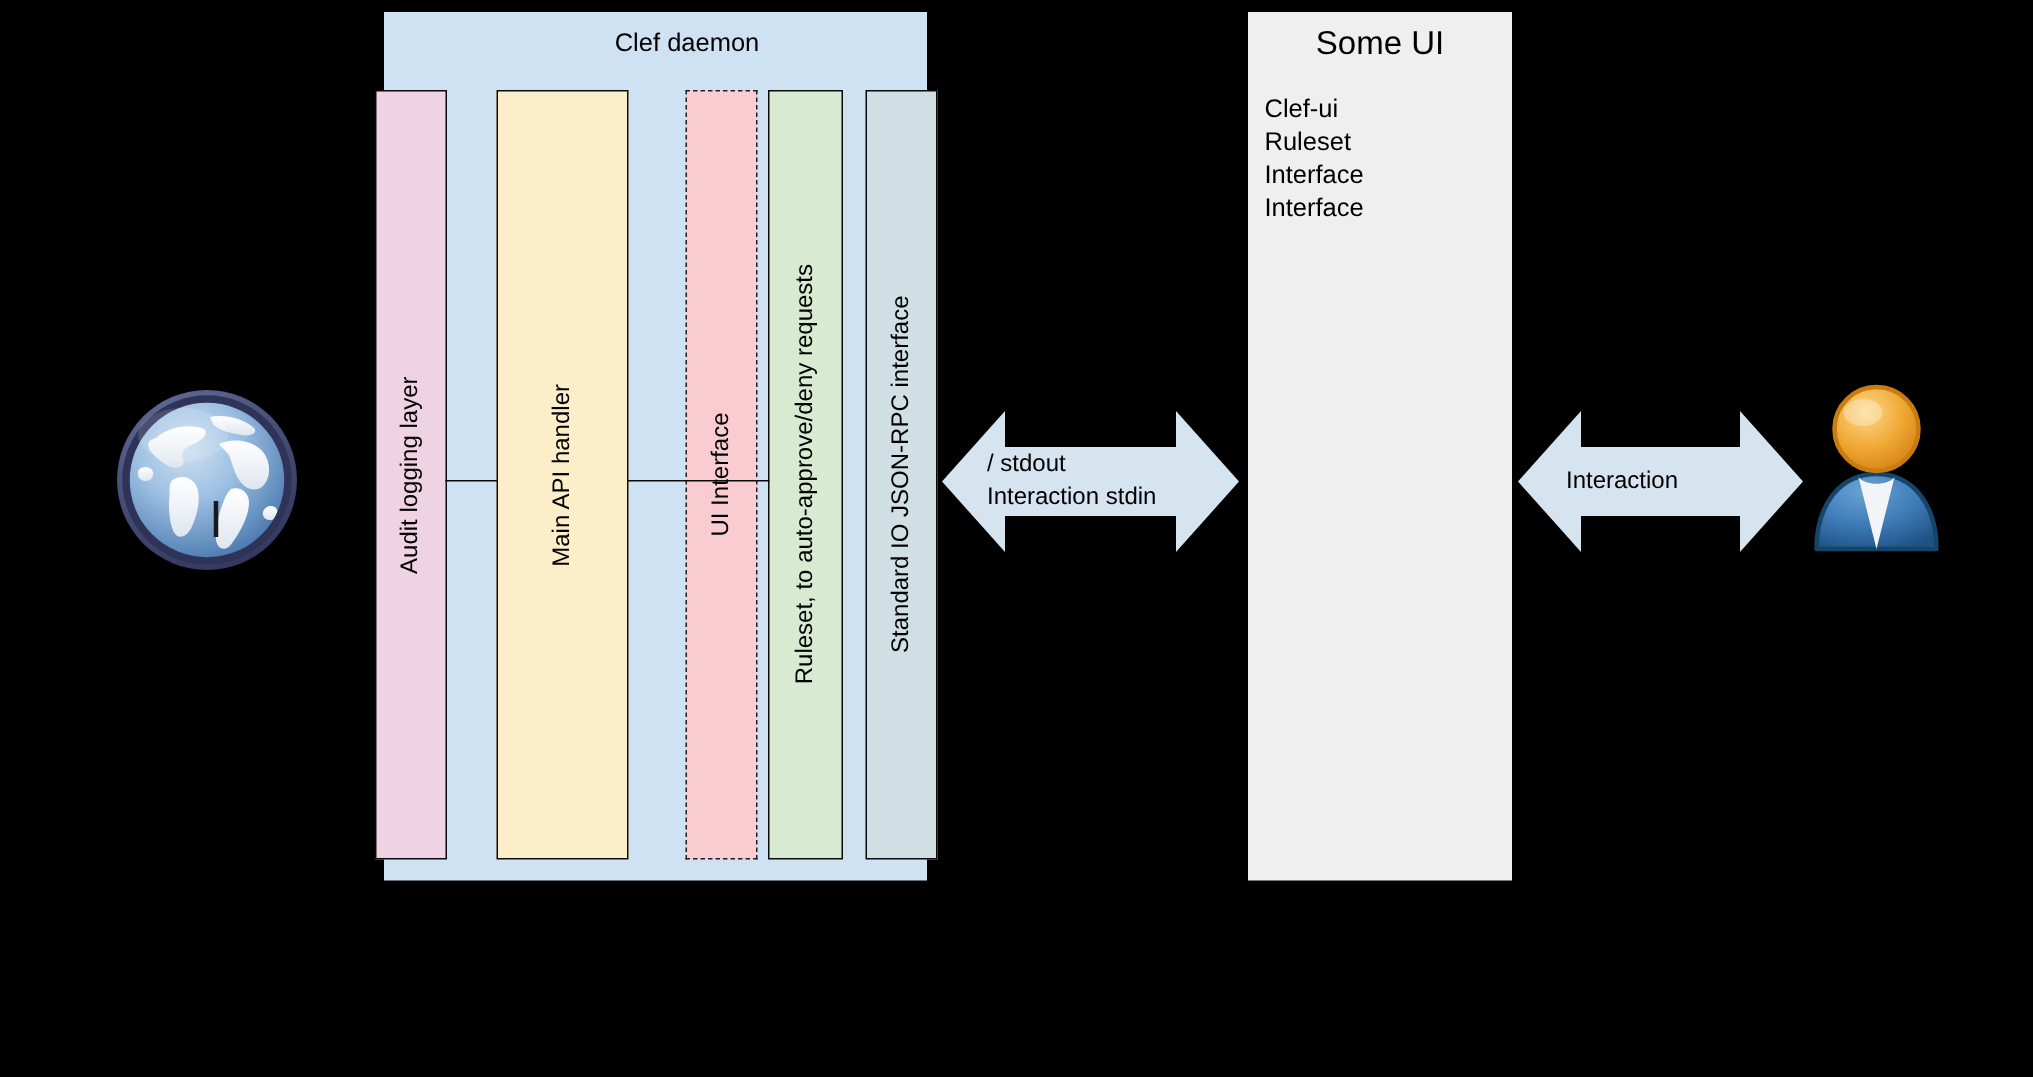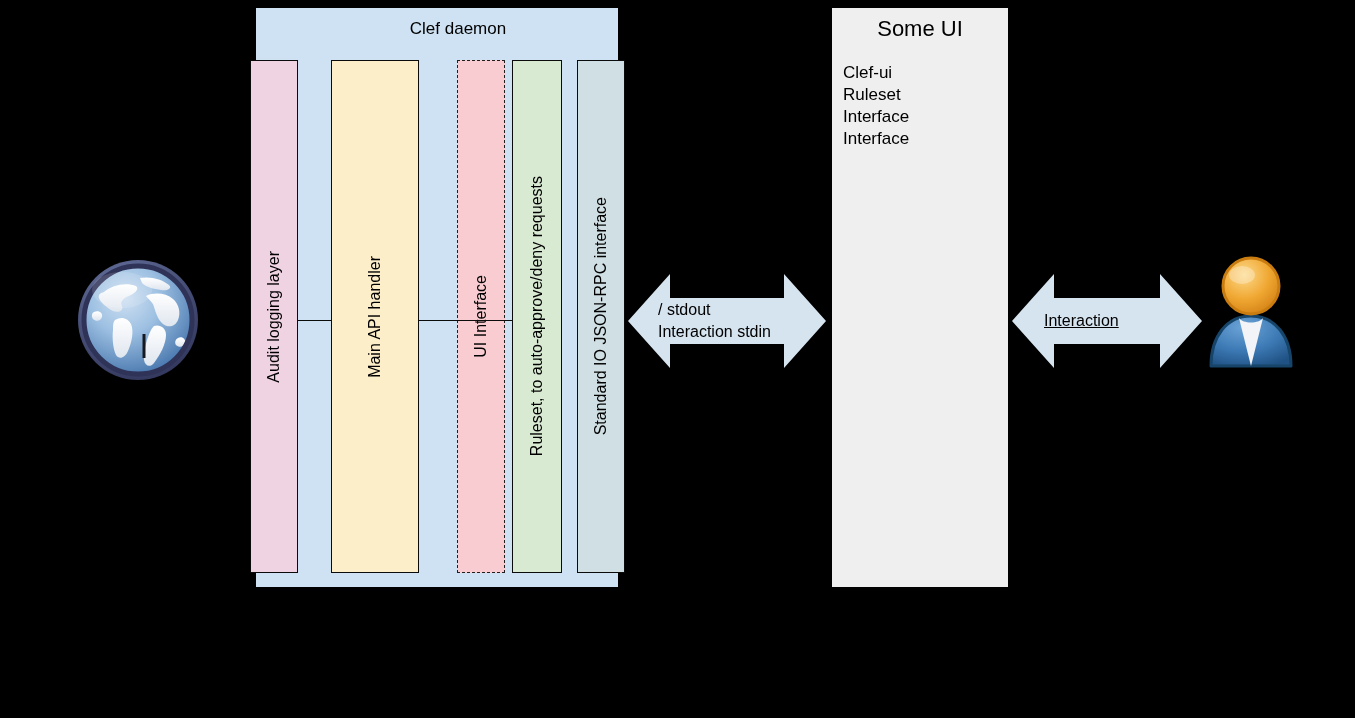--- a/index.html
+++ b/index.html
@@ -132,21 +132,21 @@
     flex-direction: column;
     justify-content: center;
     font-size: 16px;
     line-height: 22px;
     color: #000;
     pointer-events: none;
   }
   .arrow-left  { left: 628px; width: 198px; }
   .arrow-left .alabel { padding-left: 30px; }
   .arrow-right { left: 1012px; width: 190px; }
-  .arrow-right .alabel { padding-left: 32px; text-decoration: underline; }
+  .arrow-right .alabel { padding-left: 32px; }
 
   
   .globe {
     position: absolute;
     left: 74px;
     top: 256px;
     width: 128px;
     height: 128px;
   }
   

